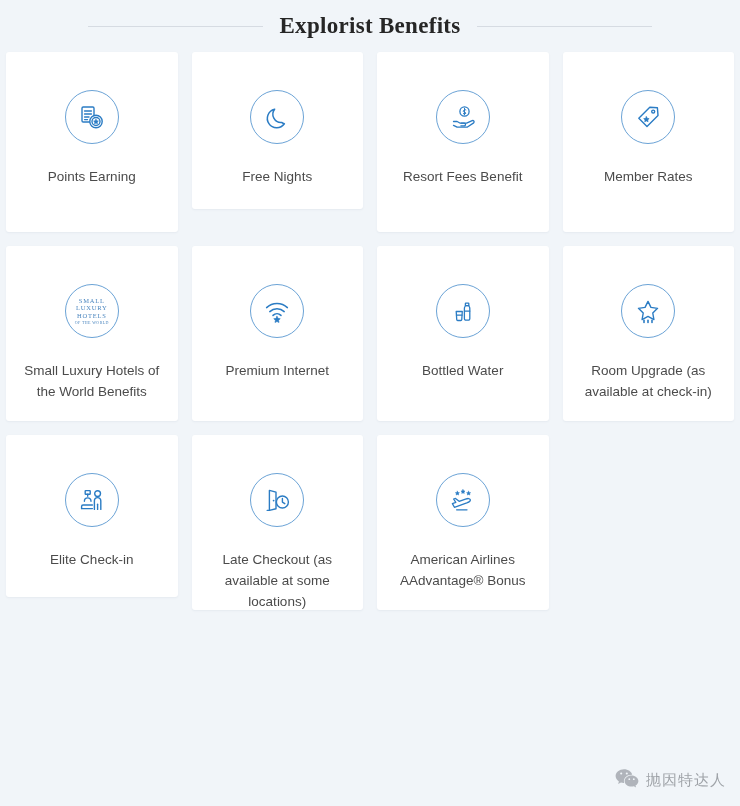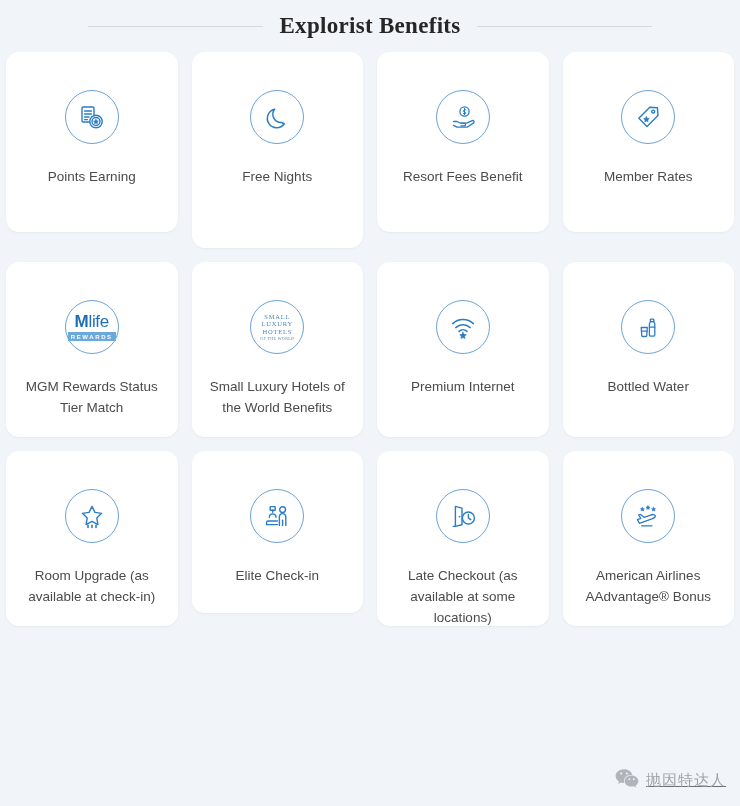--- a/index.html
+++ b/index.html
@@ -45,21 +45,21 @@
     display: grid;
     grid-template-columns: repeat(4, 1fr);
     column-gap: 14px;
     row-gap: 14px;
     padding: 0 6px;
     align-content: start;
   }
 
   .card {
     background: #ffffff;
-    border-radius: 13px;
+    border-radius: 3px;
     box-shadow: 0 1px 2px rgba(130, 145, 165, 0.10);
     display: flex;
     flex-direction: column;
     align-items: center;
     justify-content: flex-start;
     padding: 38px 10px 18px;
   }
 
   .icon-circle {
     width: 54px;
@@ -123,21 +123,20 @@
 
   
   .watermark {
     position: absolute;
     right: 14px;
     bottom: 14px;
     display: flex;
     align-items: center;
     gap: 7px;
     opacity: 0.55;
-    text-decoration: underline;
   }
   .watermark-text {
     font-size: 15px;
     color: #5c6066;
     letter-spacing: 1px;
   }
 </style>
 </head>
 <body>
 
@@ -158,21 +157,21 @@
         <line x1="7.6" y1="15" x2="12" y2="15"></line>
         <line x1="7.6" y1="17.6" x2="10.5" y2="17.6"></line>
         <circle cx="19" cy="19.5" r="6.2" fill="#ffffff"></circle>
         <circle cx="19" cy="19.5" r="4"></circle>
         <path d="M19 17.3l0.75 1.5 1.65 0.24 -1.2 1.17 0.28 1.64 -1.48 -0.78 -1.48 0.78 0.28 -1.64 -1.2 -1.17 1.65 -0.24z" fill="#2b7cc4" stroke-width="0.6"></path>
       </svg>
     </div>
     <div class="card-label">Points Earning</div>
   </div>
 
-  <div class="card" style="height:196px">
+  <div class="card" style="height:157px">
     <div class="icon-circle">
       <svg width="30" height="30" viewBox="0 0 30 30" fill="none" stroke="#2b7cc4" stroke-width="1.5" stroke-linecap="round" stroke-linejoin="round">
         <path d="M19.6 20.4A8.2 8.2 0 0 1 12.6 7.2a9.4 9.4 0 1 0 9.8 14.6 8.2 8.2 0 0 1 -2.8 -1.4z"></path>
       </svg>
     </div>
     <div class="card-label">Free Nights</div>
   </div>
 
   <div class="card" style="height:180px">
     <div class="icon-circle">
@@ -191,31 +190,20 @@
     <div class="icon-circle">
       <svg width="30" height="30" viewBox="0 0 30 30" fill="none" stroke="#2b7cc4" stroke-width="1.4" stroke-linecap="round" stroke-linejoin="round">
         <path d="M16.8 5.2l7.6 0.6 0.6 7.6 -11 11 -8.2 -8.2z"></path>
         <circle cx="20.2" cy="9.6" r="1.5"></circle>
         <path d="M13.4 14.6l0.85 1.72 1.9 0.28 -1.37 1.34 0.32 1.89 -1.7 -0.9 -1.7 0.9 0.32 -1.89 -1.37 -1.34 1.9 -0.28z" fill="#2b7cc4" stroke-width="0.6"></path>
       </svg>
     </div>
     <div class="card-label">Member Rates</div>
   </div>
 
-  <div class="card" style="height:175px">
-    <div class="icon-circle">
-      <div class="brand-mlife">
-        <div class="m-word">
-          <b>M</b><span>life</span>
-        </div>
-        <div class="m-sub">REWARDS</div>
-      </div>
-    </div>
-    <div class="card-label">MGM Rewards Status Tier Match</div>
-  </div>
 
   <div class="card" style="height:175px">
     <div class="icon-circle">
       <div class="brand-slh">
         <span>SMALL</span>
         <span>LUXURY</span>
         <span>HOTELS</span>
         <span class="tiny">OF THE WORLD</span>
       </div>
     </div>

